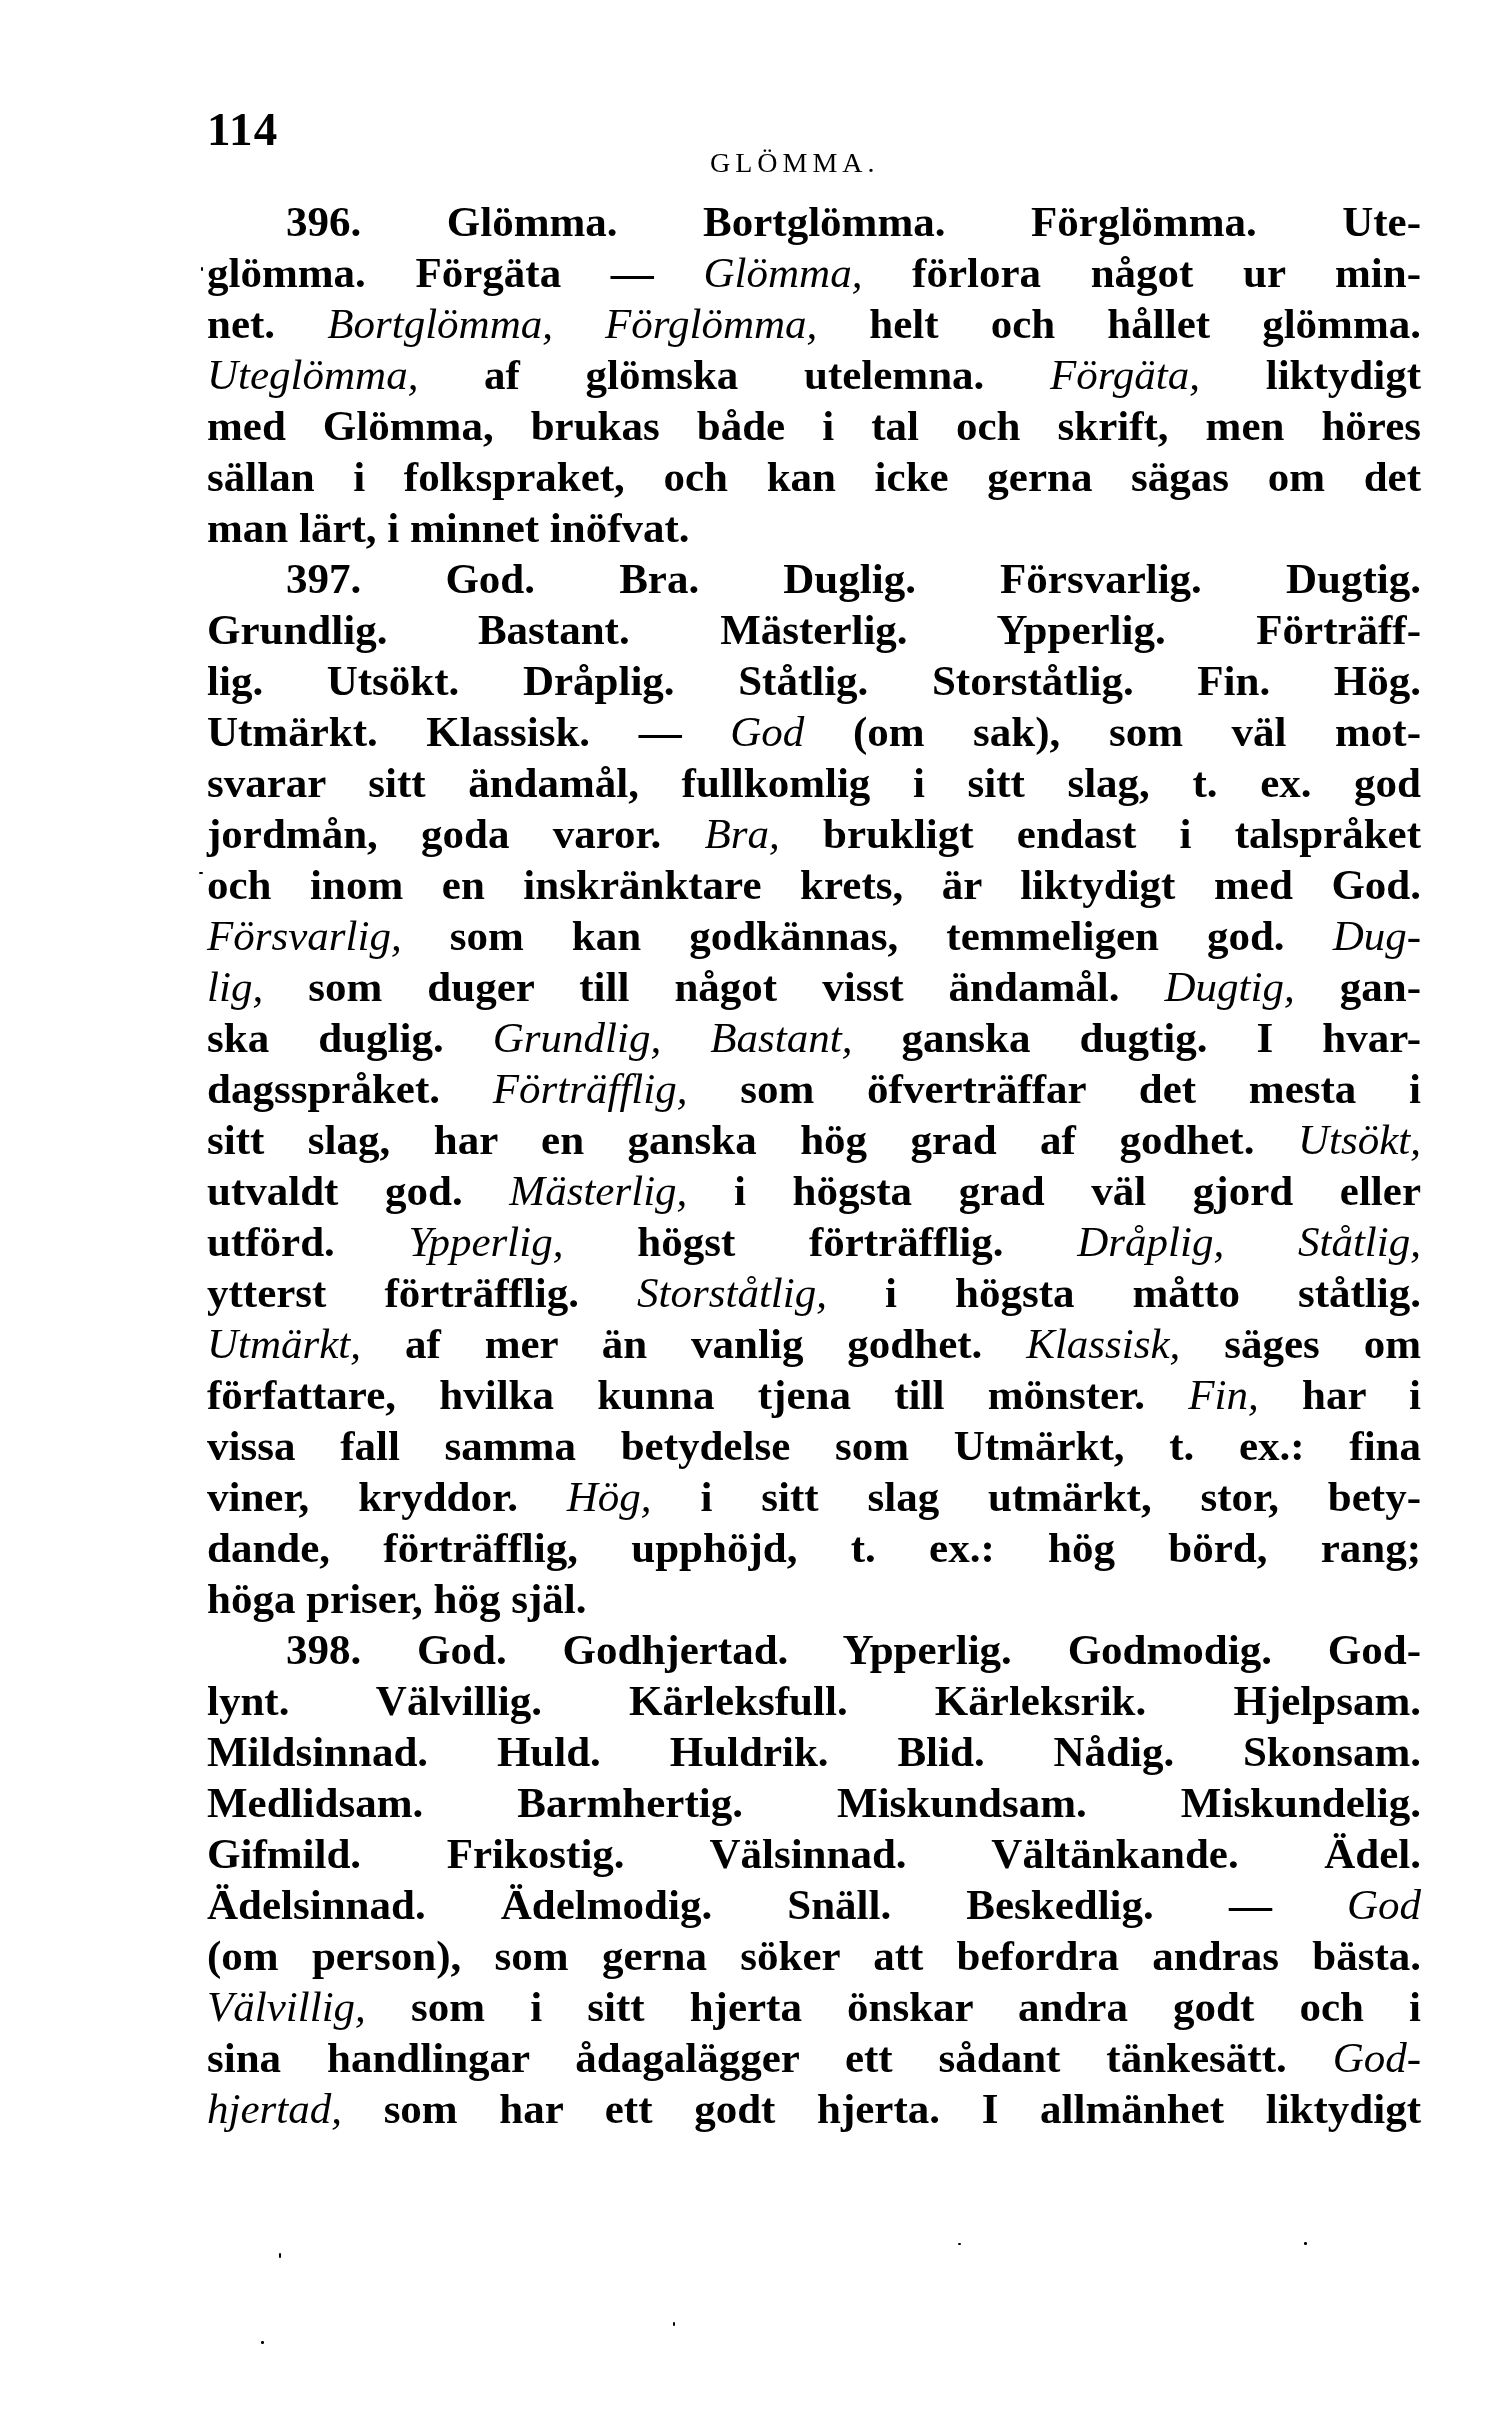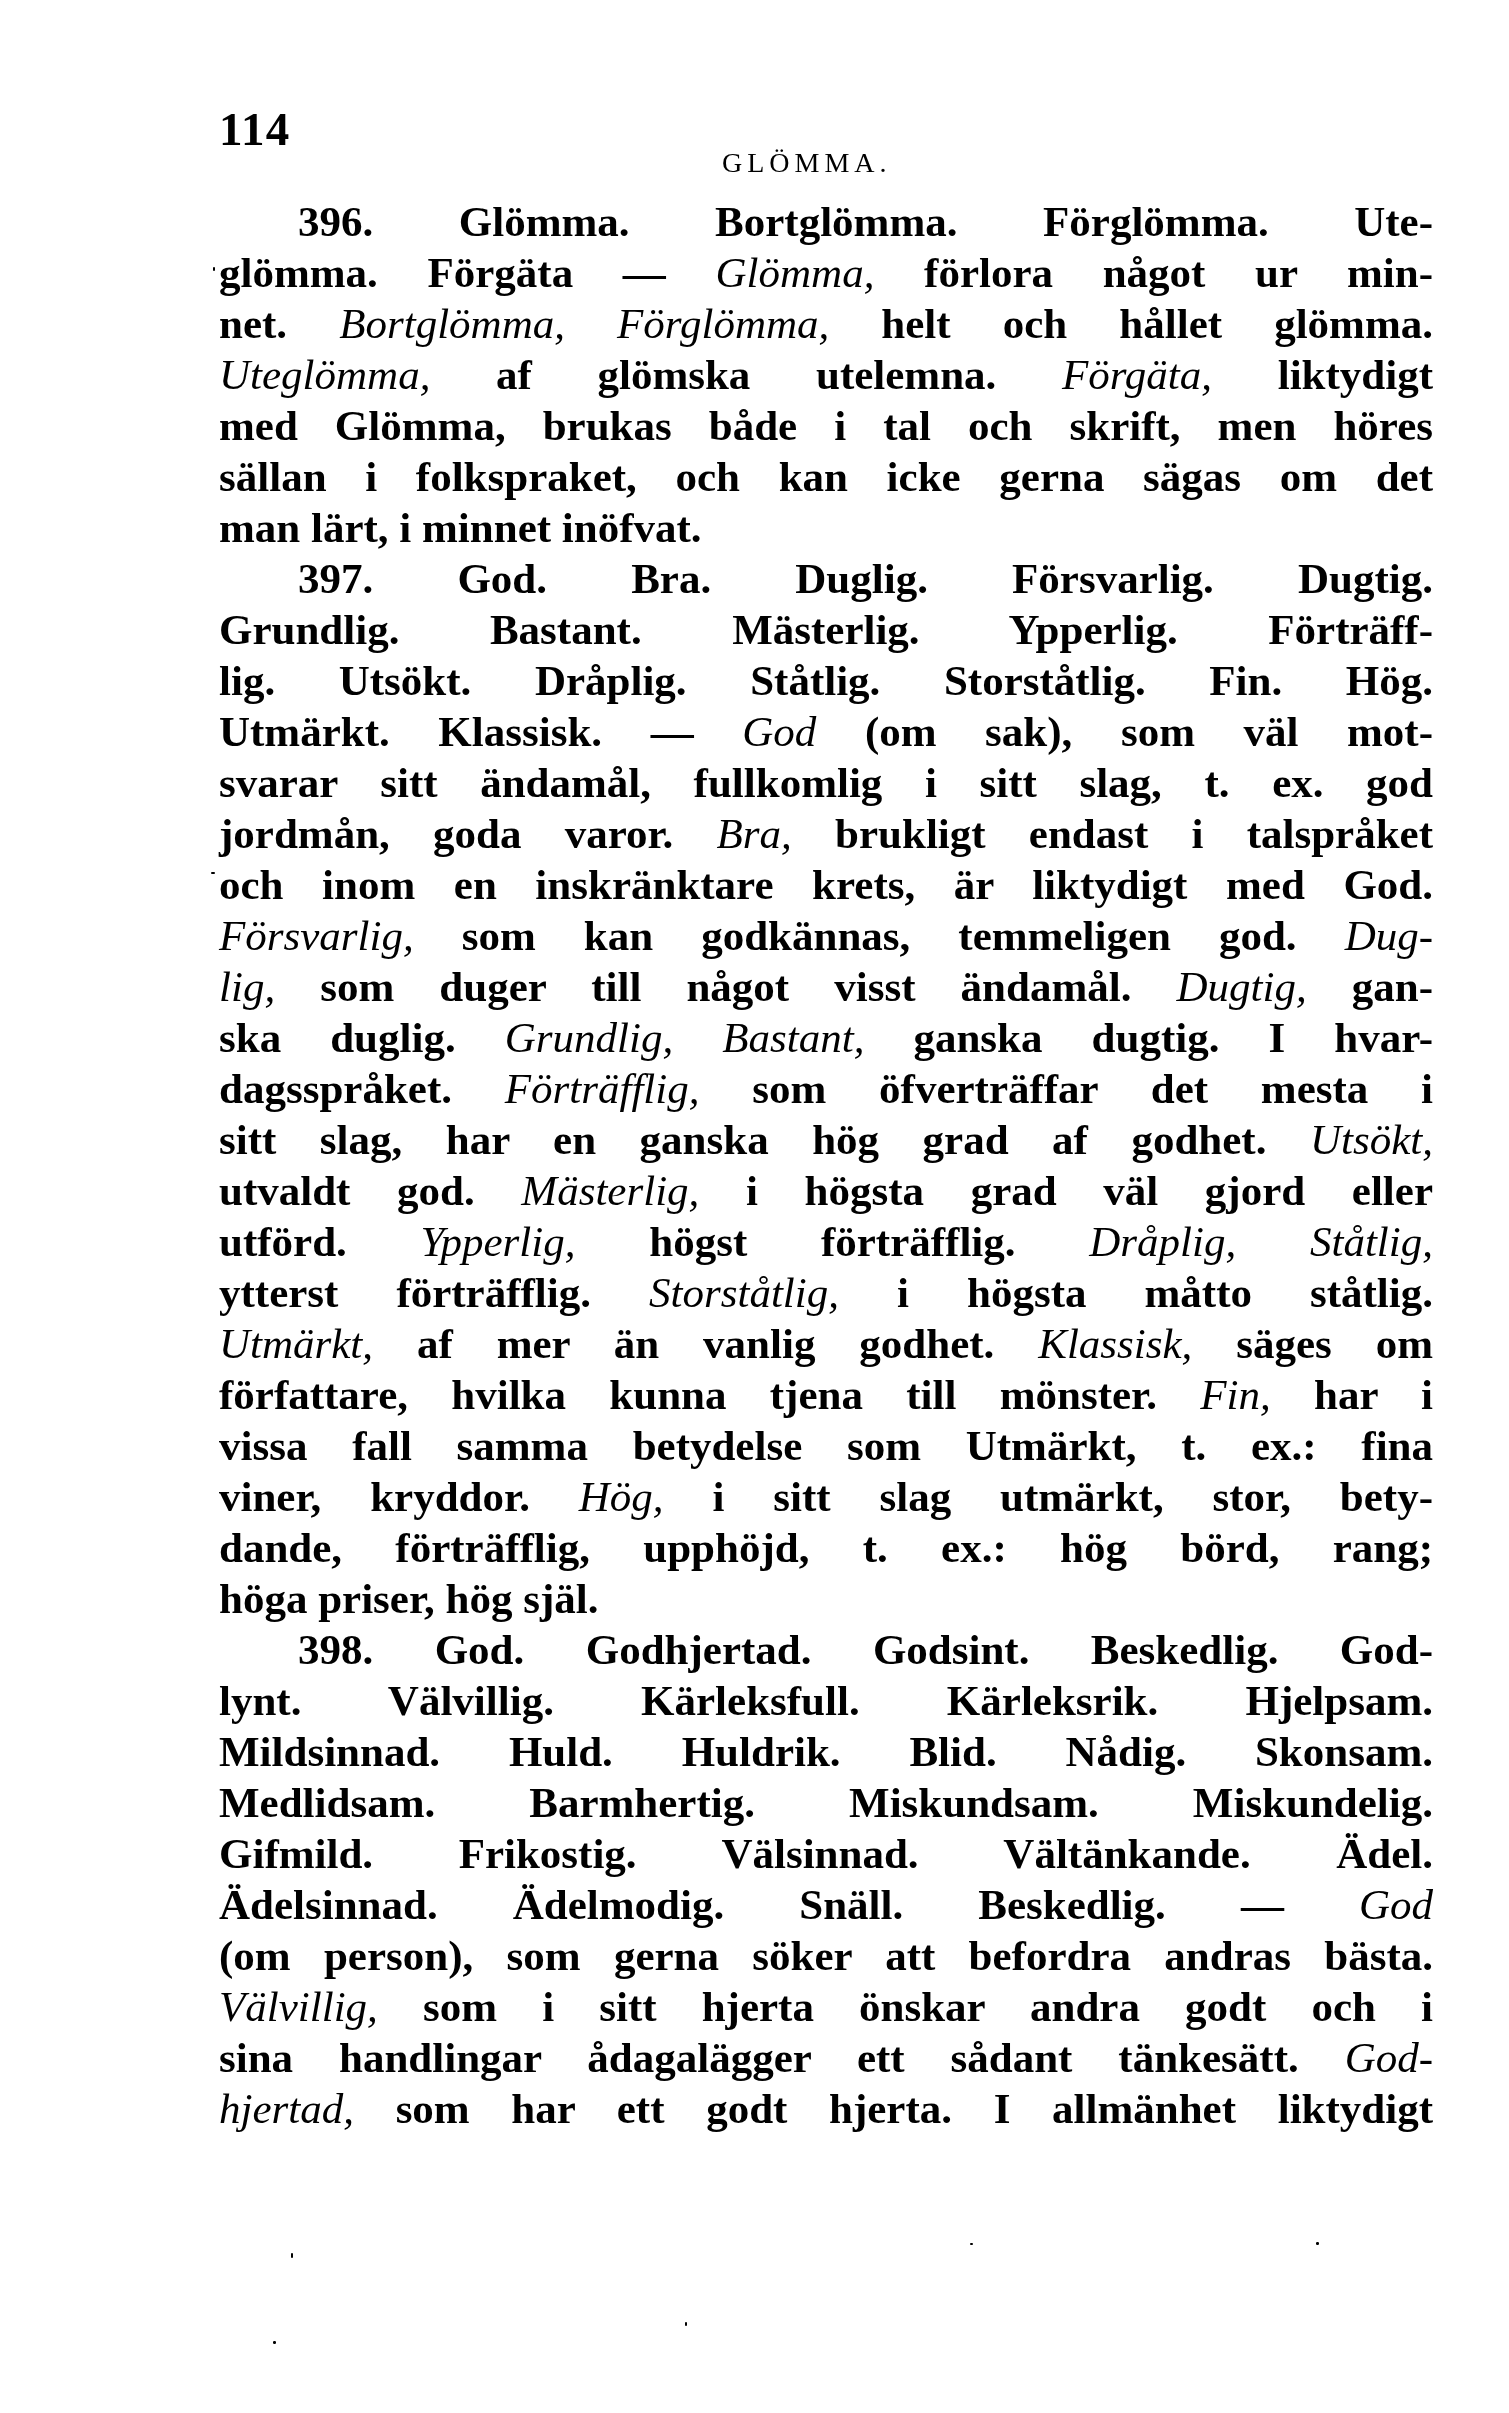--- a/index.html
+++ b/index.html
@@ -1,18 +1,18 @@
 <!DOCTYPE html>
 <html style="font-size:10px"><head>
 <meta charset="utf-8">
 <style>
   html, body { margin: 0; padding: 0; background: #ffffff; }
   body { width: 1509px; height: 2413px; position: relative; overflow: hidden; }
   .page {
-    position: absolute; left: 12px; top: 0; width: 1359px; height: 2413px;
+    position: absolute; left: 0; top: 0; width: 1359px; height: 2413px;
     background: #ffffff; color: #000000;
     font-family: "Liberation Serif", "DejaVu Serif", serif;
   }
   .running-head {
     position: absolute; left: 207px; top: 105px; width: 1214px; height: 49px;
   }
   .page-number {
     position: absolute; left: 0; top: 0;
     font-size: 47px; line-height: 49px; font-weight: bold; letter-spacing: 1.2px;
   }
@@ -71,21 +71,21 @@
       <div class="line"><span class="num">sitt slag, har en ganska hög grad af godhet. </span><span class="i">Utsökt,</span></div>
       <div class="line"><span class="num">utvaldt god. </span><span class="i">Mästerlig,</span><span class="num"> i högsta grad väl gjord eller</span></div>
       <div class="line"><span class="num">utförd. </span><span class="i">Ypperlig,</span><span class="num"> högst förträfflig. </span><span class="i">Dråplig, Ståtlig,</span></div>
       <div class="line"><span class="num">ytterst förträfflig. </span><span class="i">Storståtlig,</span><span class="num"> i högsta måtto ståtlig.</span></div>
       <div class="line"><span class="i">Utmärkt,</span><span class="num"> af mer än vanlig godhet. </span><span class="i">Klassisk,</span><span class="num"> säges om</span></div>
       <div class="line"><span class="num">författare, hvilka kunna tjena till mönster. </span><span class="i">Fin,</span><span class="num"> har i</span></div>
       <div class="line"><span class="num">vissa fall samma betydelse som Utmärkt, t. ex.: fina</span></div>
       <div class="line"><span class="num">viner, kryddor. </span><span class="i">Hög,</span><span class="num"> i sitt slag utmärkt, stor, bety-</span></div>
       <div class="line"><span class="num">dande, förträfflig, upphöjd, t. ex.: hög börd, rang;</span></div>
       <div class="line last"><span class="num">höga priser, hög själ.</span></div>
-      <div class="line indent"><span class="num">398. </span><span class="b">God. Godhjertad. Godsint. Beskedlig. God-</span></div>
+      <div class="line indent"><span class="num">398. </span><span class="b">God. Godhjertad. Ypperlig. Godmodig. God-</span></div>
       <div class="line"><span class="b">lynt. Välvillig. Kärleksfull. Kärleksrik. Hjelpsam.</span></div>
       <div class="line"><span class="b">Mildsinnad. Huld. Huldrik. Blid. Nådig. Skonsam.</span></div>
       <div class="line"><span class="b">Medlidsam. Barmhertig. Miskundsam. Miskundelig.</span></div>
       <div class="line"><span class="b">Gifmild. Frikostig. Välsinnad. Vältänkande. Ädel.</span></div>
       <div class="line"><span class="b">Ädelsinnad. Ädelmodig. Snäll. Beskedlig. </span><span class="num">— </span><span class="i">God</span></div>
       <div class="line"><span class="num">(om person), som gerna söker att befordra andras bästa.</span></div>
       <div class="line"><span class="i">Välvillig,</span><span class="num"> som i sitt hjerta önskar andra godt och i</span></div>
       <div class="line"><span class="num">sina handlingar ådagalägger ett sådant tänkesätt. </span><span class="i">God-</span></div>
       <div class="line"><span class="i">hjertad,</span><span class="num"> som har ett godt hjerta. I allmänhet liktydigt</span></div>
     </div>

